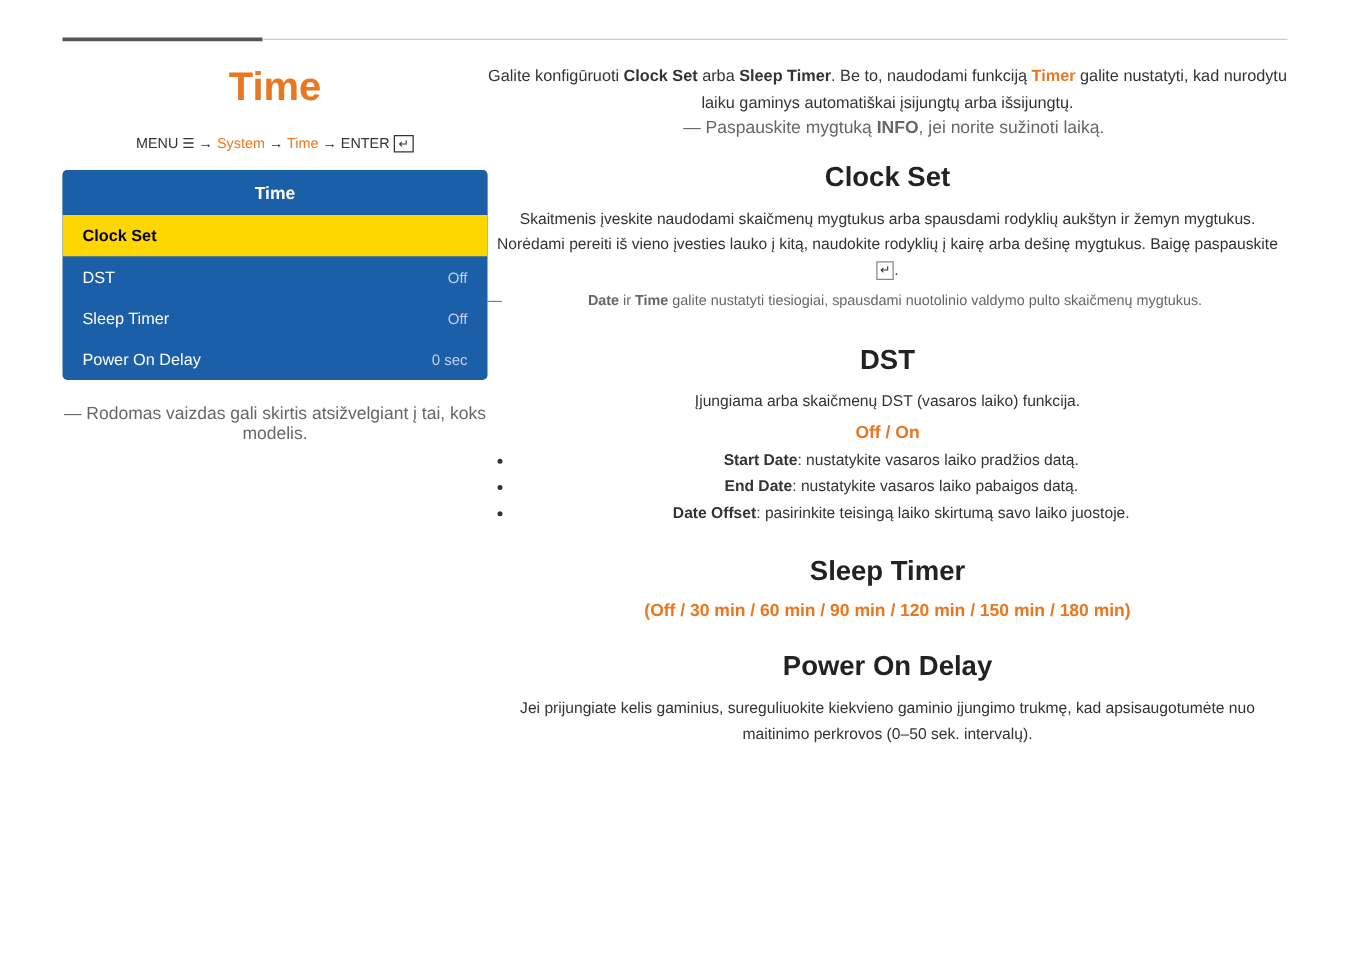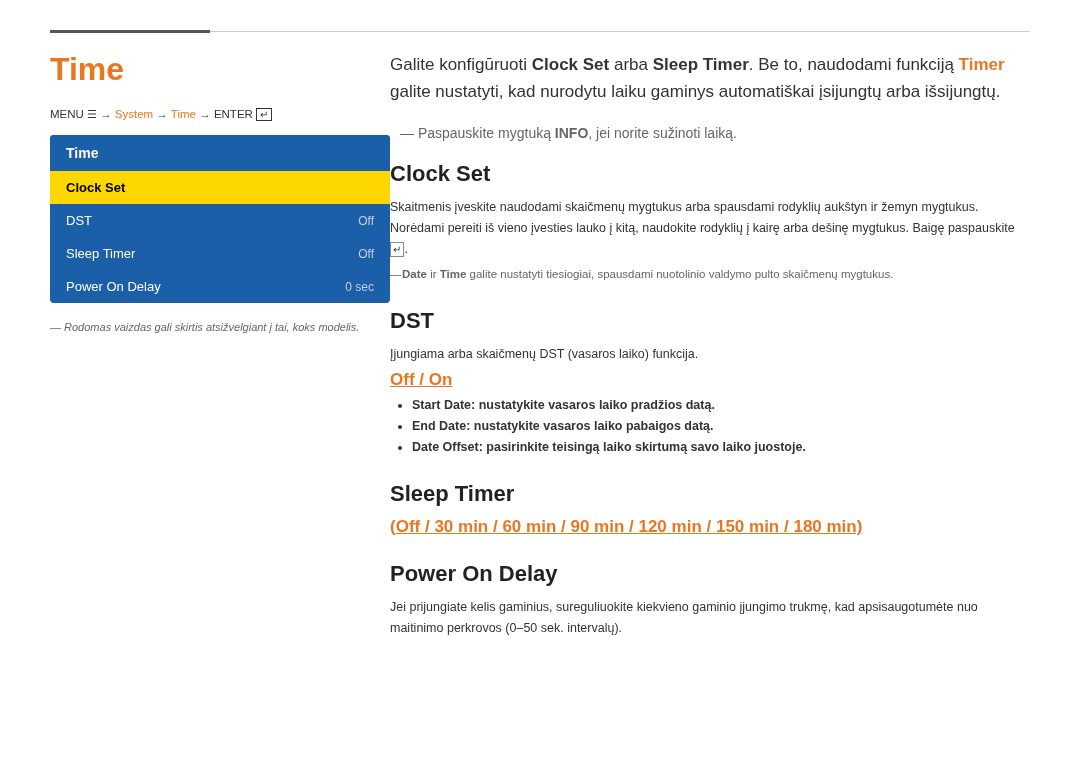--- a/index.html
+++ b/index.html
@@ -26,20 +26,21 @@
       background: #555;
     }
     .divider-light {
       height: 1px;
       flex: 1;
       background: #ccc;
     }
 
     .main-layout {
       display: flex;
+      text-align: center;
     }
 
     
     .left-col {
       width: 340px;
       flex-shrink: 0;
     }
 
     .page-title {
       font-size: 32px;
@@ -87,38 +88,37 @@
       background: #ffd700;
       color: #000;
       font-weight: bold;
     }
     .menu-item .item-label { }
     .menu-item .item-value { color: #cce; font-size: 12px; }
     .menu-item.selected .item-value { color: #333; }
 
     .left-note {
       margin-top: 18px;
-      font-size: 11px;
+      font-size: 14px;
       color: #666;
-      font-style: italic;
     }
     .left-note::before {
       content: '— ';
     }
 
     
     .right-col {
       flex: 1;
     }
 
     .intro-text {
-      font-size: 17px;
+      font-size: 13px;
       color: #333;
       line-height: 1.6;
-      margin-bottom: 20px;
+      margin-bottom: 0;
     }
     .intro-text .orange { color: #e87722; font-weight: bold; }
 
     .intro-note {
       font-size: 14px;
       color: #666;
       margin-bottom: 20px;
       padding-left: 10px;
       border-left: none;
     }
@@ -138,30 +138,28 @@
       font-size: 12.5px;
       color: #333;
       line-height: 1.65;
       margin-bottom: 6px;
     }
     .section-text .orange { color: #e87722; font-weight: bold; }
 
     .orange-label {
       color: #e87722;
       font-weight: bold;
-      font-size: 17px;
+      font-size: 14px;
       margin-bottom: 5px;
-      text-decoration: underline;
     }
 
     .bullet-list {
       list-style: disc;
       padding-left: 22px;
       margin-bottom: 8px;
-      font-weight: bold;
     }
     .bullet-list li {
       font-size: 12.5px;
       color: #333;
       line-height: 1.65;
     }
 
     .section-note {
       font-size: 11.5px;
       color: #666;

